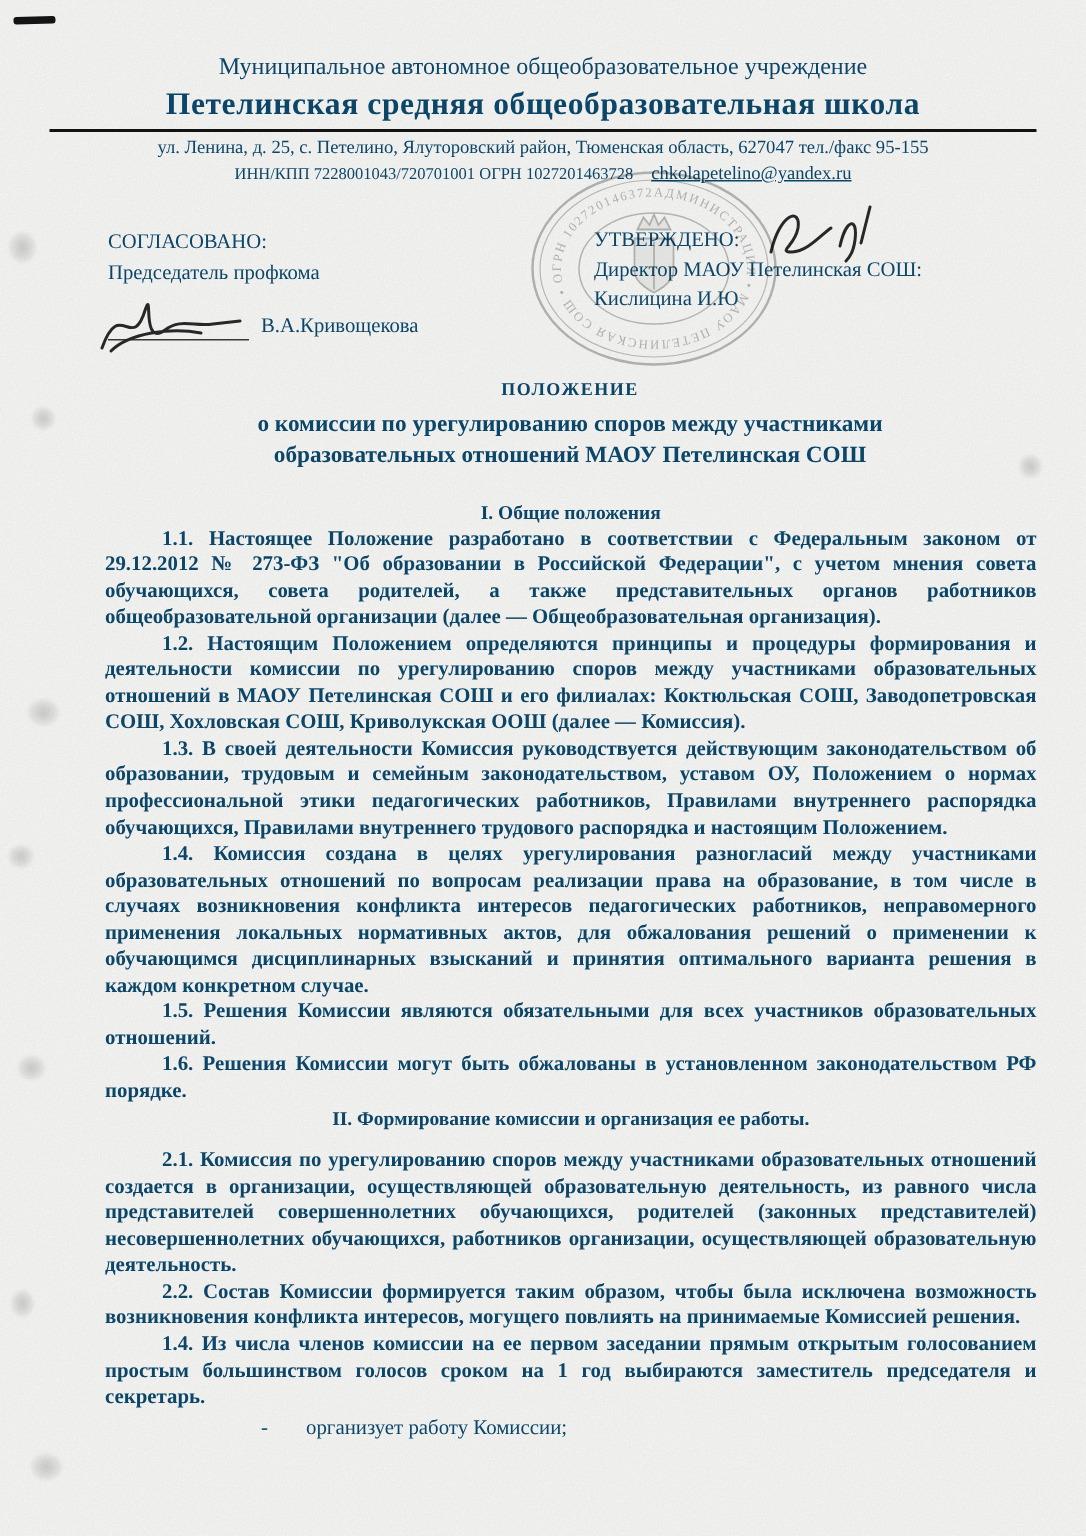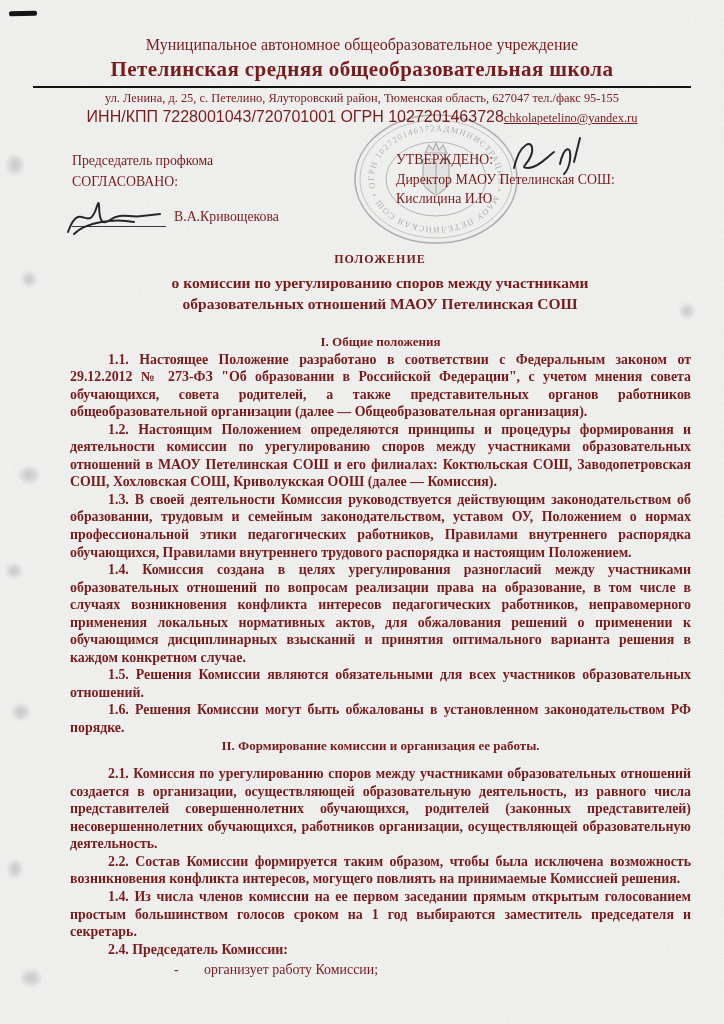--- a/index.html
+++ b/index.html
@@ -1,35 +1,35 @@
 <!DOCTYPE html>
 <html><head>
 <meta charset="utf-8">
 <style>
   html,body{margin:0;padding:0;background:#e8e8e8;}
   .page{
     position:relative;width:724px;height:1024px;background:#fcfcfb;
-    overflow:hidden;font-family:"Liberation Serif",serif;color:#7f1d1d;
+    overflow:hidden;font-family:"Liberation Serif",serif;color:#0c4a6e;
     box-shadow:0 0 4px rgba(0,0,0,.3);
   }
   
   .dash-mark{position:absolute;left:9px;top:11px;width:28px;height:5px;background:#161616;border-radius:2px;transform:rotate(-1.5deg);}
   .smudge{position:absolute;border-radius:50%;filter:blur(1px);pointer-events:none;
     background:radial-gradient(closest-side,rgba(110,110,110,.30),rgba(140,140,140,.12) 60%,transparent 75%);}
   .noise{position:absolute;inset:0;pointer-events:none;opacity:.06;}
 
   
   .header{position:absolute;top:36px;left:0;right:0;text-align:center;}
   .inst{font-size:16px;}
   .school{font-size:21px;font-weight:bold;margin-top:3px;letter-spacing:.4px;}
   .rule{border-top:2px solid #141414;margin:4px 33px 0 33px;}
   .addr{font-size:12.4px;margin-top:3px;}
   .reg{font-size:12.4px;margin-top:2px;}
-  .reg .nums{font-family:Liberation Sans, sans-serif;font-size:16px;}
-  .reg .email{text-decoration:underline;}
+  .reg .nums{font-family:Liberation Serif, serif;font-size:11px;}
+  .reg .email{text-decoration:underline;padding-left:12px;}
 
   
   .approve-left{position:absolute;top:150px;left:72px;width:240px;font-size:13.8px;line-height:21px;}
   .sig-row{position:relative;margin-top:6px;height:40px;}
   .sig-line{position:absolute;left:0;top:28px;width:94px;border-bottom:1.2px solid #3c3c3c;}
   .sig-left-svg{position:absolute;left:-8px;top:-6px;}
   .sig-name{position:absolute;left:102px;top:8px;}
   .approve-right{position:absolute;top:150px;left:396px;width:300px;font-size:13.8px;line-height:19.5px;}
   .approved-line{position:relative;}
   .flourish{position:absolute;left:112px;top:-22px;}
@@ -69,22 +69,22 @@
     <div class="inst">Муниципальное автономное общеобразовательное учреждение</div>
     <div class="school">Петелинская средняя общеобразовательная школа</div>
     <div class="rule"></div>
     <div class="addr">ул. Ленина, д. 25, с. Петелино, Ялуторовский район, Тюменская область, 627047 тел./факс 95-155</div>
     <div class="reg">
       <span class="nums">ИНН/КПП 7228001043/720701001 ОГРН 1027201463728</span><span class="email">chkolapetelino@yandex.ru</span>
     </div>
   </div>
 
   <div class="approve-left">
+    <div>СОГЛАСОВАНО:</div>
     <div>Председатель профкома</div>
-    <div>СОГЛАСОВАНО:</div>
     <div class="sig-row">
       <div class="sig-line"></div>
       <svg class="sig-left-svg" width="120" height="48" viewBox="0 0 120 48">
         <path d="M4 40 C 16 6, 24 44, 33 14 C 38 0, 30 40, 46 28 C 56 20, 66 26, 78 24 L 96 22 M 10 42 C 22 30, 50 26, 70 30" fill="none" stroke="#2a2a2a" stroke-width="2" stroke-linecap="round"></path>
       </svg>
       <span class="sig-name">В.А.Кривощекова</span>
     </div>
   </div>
 
   <div class="approve-right">
@@ -126,21 +126,20 @@
     <p>1.1. Настоящее Положение разработано в соответствии с Федеральным законом от 29.12.2012 № 273-ФЗ "Об образовании в Российской Федерации", с учетом мнения совета обучающихся, совета родителей, а также представительных органов работников общеобразовательной организации (далее — Общеобразовательная организация).</p>
     <p>1.2. Настоящим Положением определяются принципы и процедуры формирования и деятельности комиссии по урегулированию споров между участниками образовательных отношений в МАОУ Петелинская СОШ и его филиалах: Коктюльская СОШ, Заводопетровская СОШ, Хохловская СОШ, Криволукская ООШ (далее — Комиссия).</p>
     <p>1.3. В своей деятельности Комиссия руководствуется действующим законодательством об образовании, трудовым и семейным законодательством, уставом ОУ, Положением о нормах профессиональной этики педагогических работников, Правилами внутреннего распорядка обучающихся, Правилами внутреннего трудового распорядка и настоящим Положением.</p>
     <p>1.4. Комиссия создана в целях урегулирования разногласий между участниками образовательных отношений по вопросам реализации права на образование, в том числе в случаях возникновения конфликта интересов педагогических работников, неправомерного применения локальных нормативных актов, для обжалования решений о применении к обучающимся дисциплинарных взысканий и принятия оптимального варианта решения в каждом конкретном случае.</p>
     <p>1.5. Решения Комиссии являются обязательными для всех участников образовательных отношений.</p>
     <p>1.6. Решения Комиссии могут быть обжалованы в установленном законодательством РФ порядке.</p>
     <h3 class="sec2">II. Формирование комиссии и организация ее работы.</h3>
     <p>2.1.  Комиссия по урегулированию споров между участниками образовательных отношений создается в организации, осуществляющей образовательную деятельность, из равного числа представителей совершеннолетних обучающихся, родителей (законных представителей) несовершеннолетних обучающихся, работников организации, осуществляющей образовательную деятельность.</p>
     <p>2.2. Состав Комиссии формируется таким образом, чтобы была исключена возможность возникновения конфликта интересов, могущего повлиять на принимаемые Комиссией решения.</p>
     <p>1.4. Из числа членов комиссии на ее первом заседании прямым открытым голосованием простым большинством голосов сроком на 1 год выбираются заместитель председателя и секретарь.</p>
-    <p>2.4. Председатель Комиссии:</p>
     <div class="bullet">
       <span class="marker">-</span>
       <span>организует работу Комиссии;</span>
     </div>
   </div>
 
   <svg class="noise" width="724" height="1024">
     <filter id="grain">
       <feTurbulence type="fractalNoise" baseFrequency="0.85" numOctaves="2" stitchTiles="stitch"></feTurbulence>
       <feColorMatrix type="matrix" values="0 0 0 0 0  0 0 0 0 0  0 0 0 0 0  0.6 0.6 0.6 0 0"></feColorMatrix>

